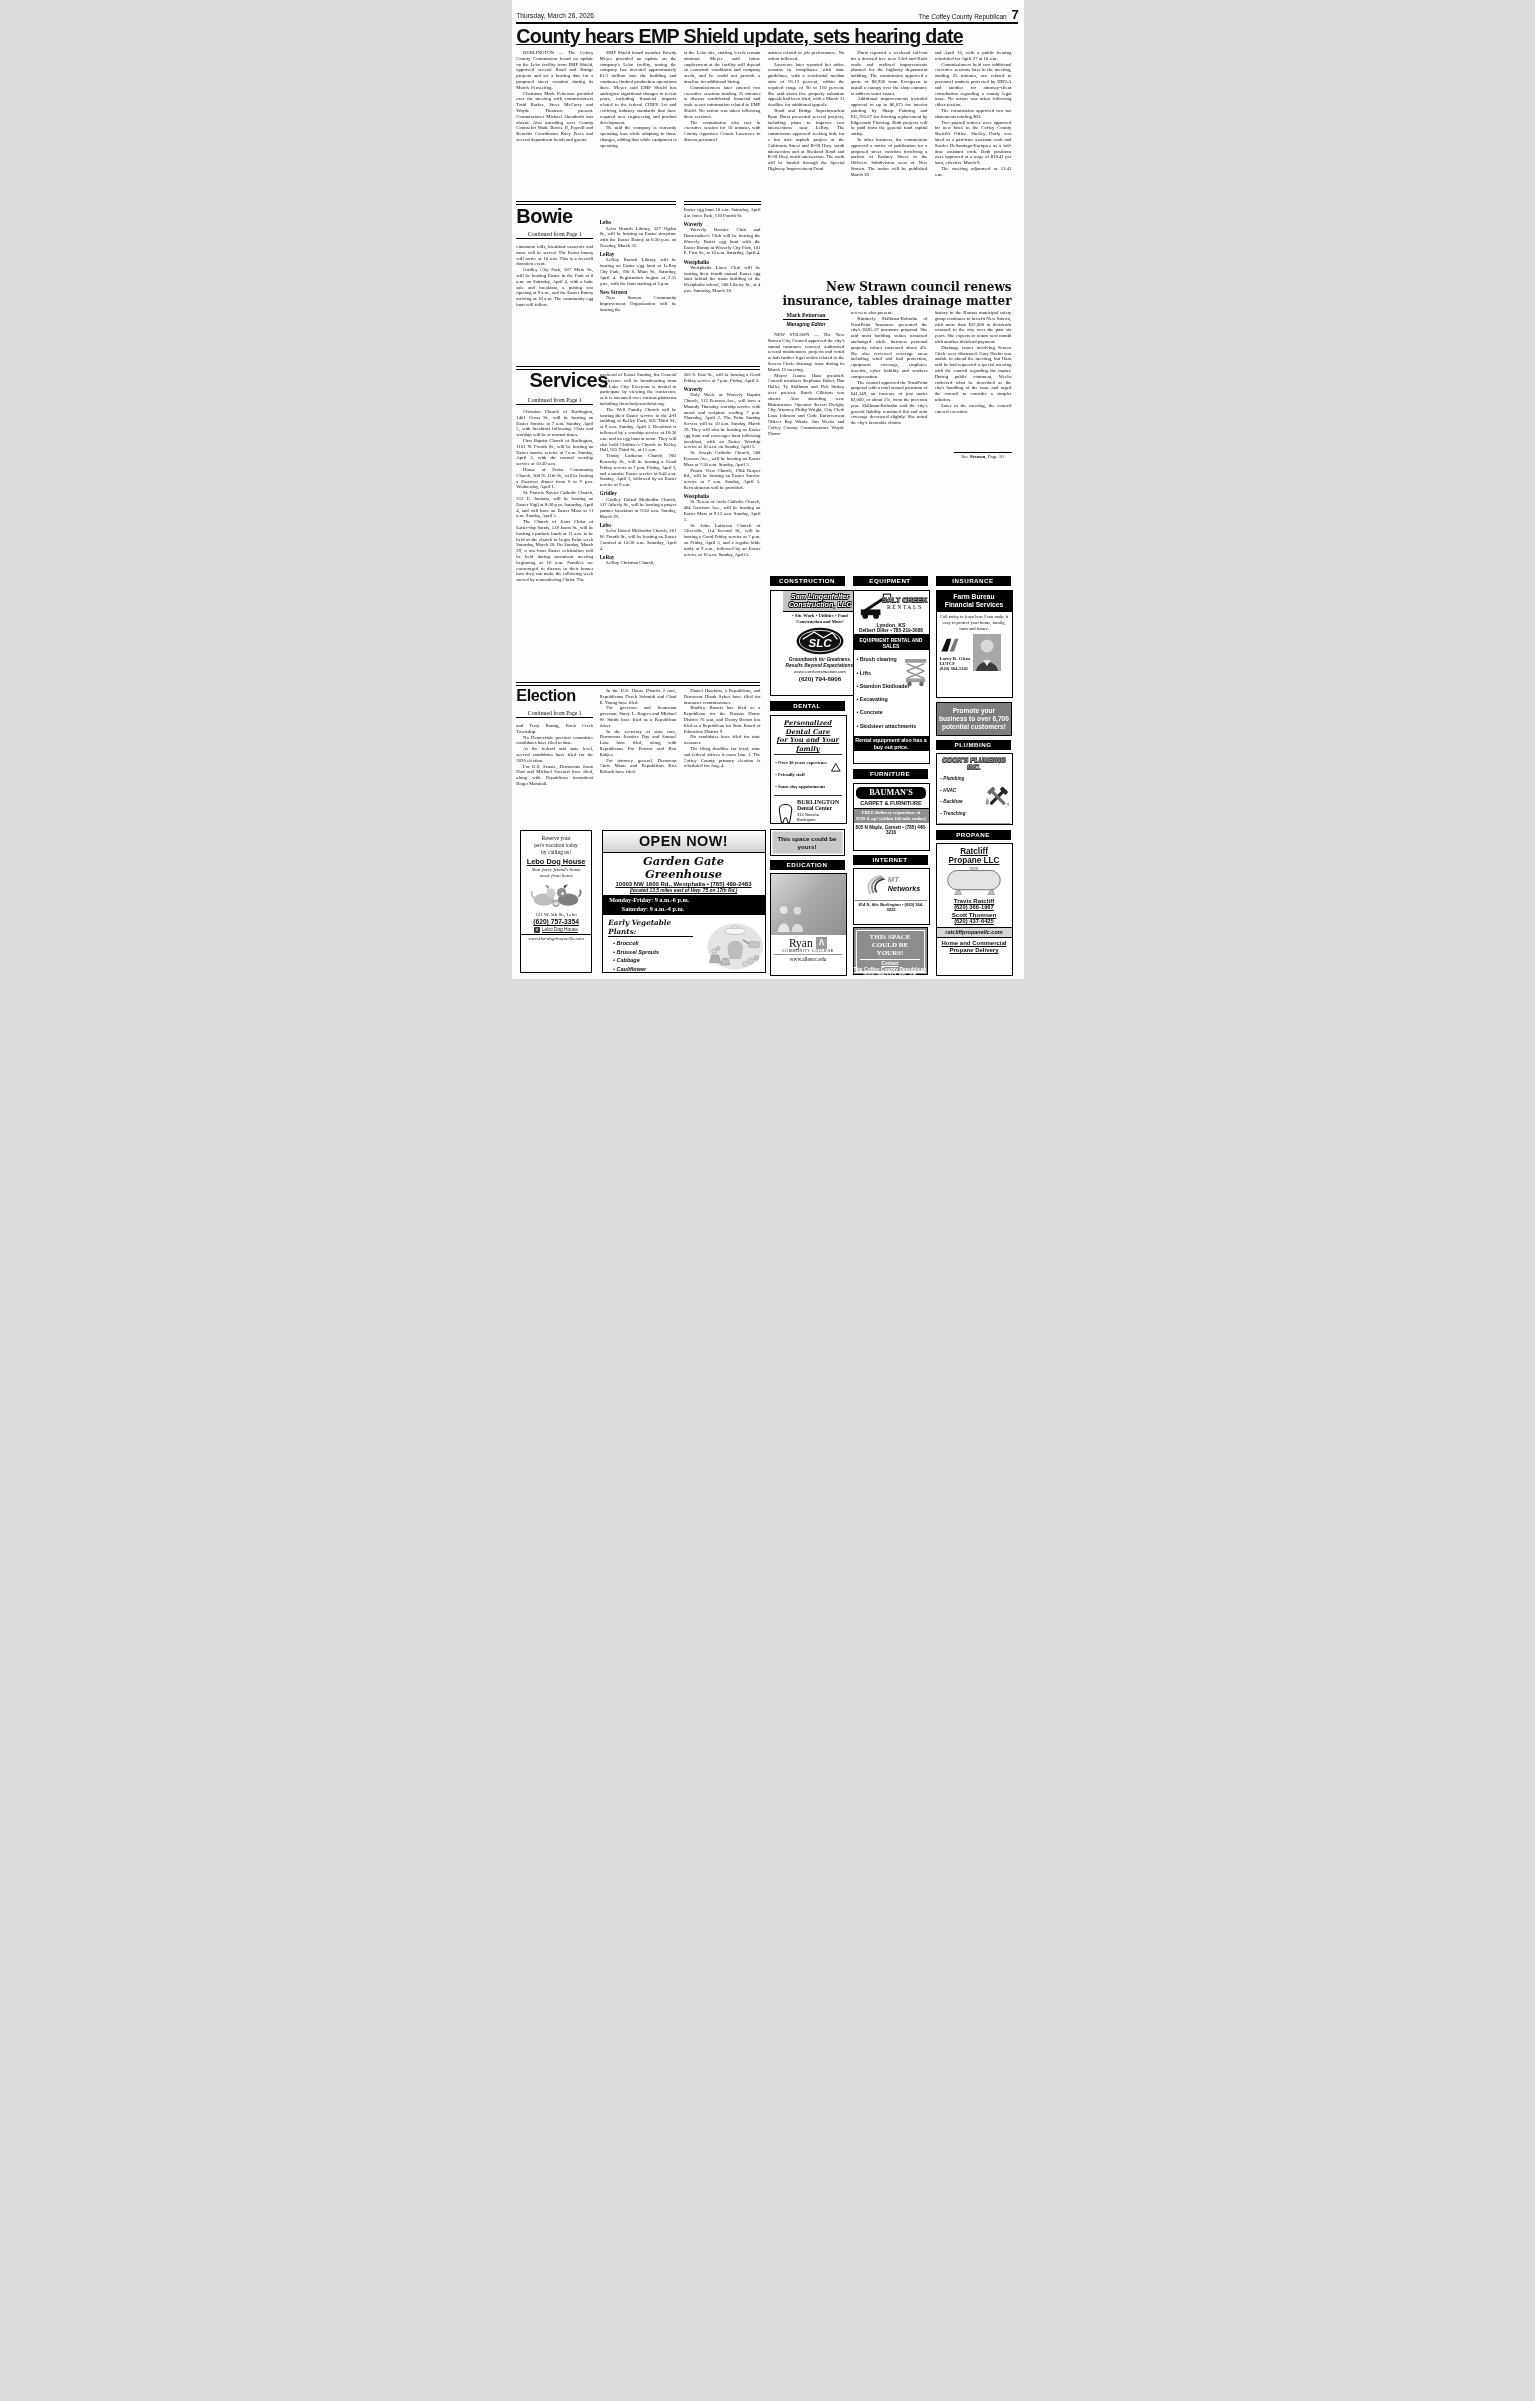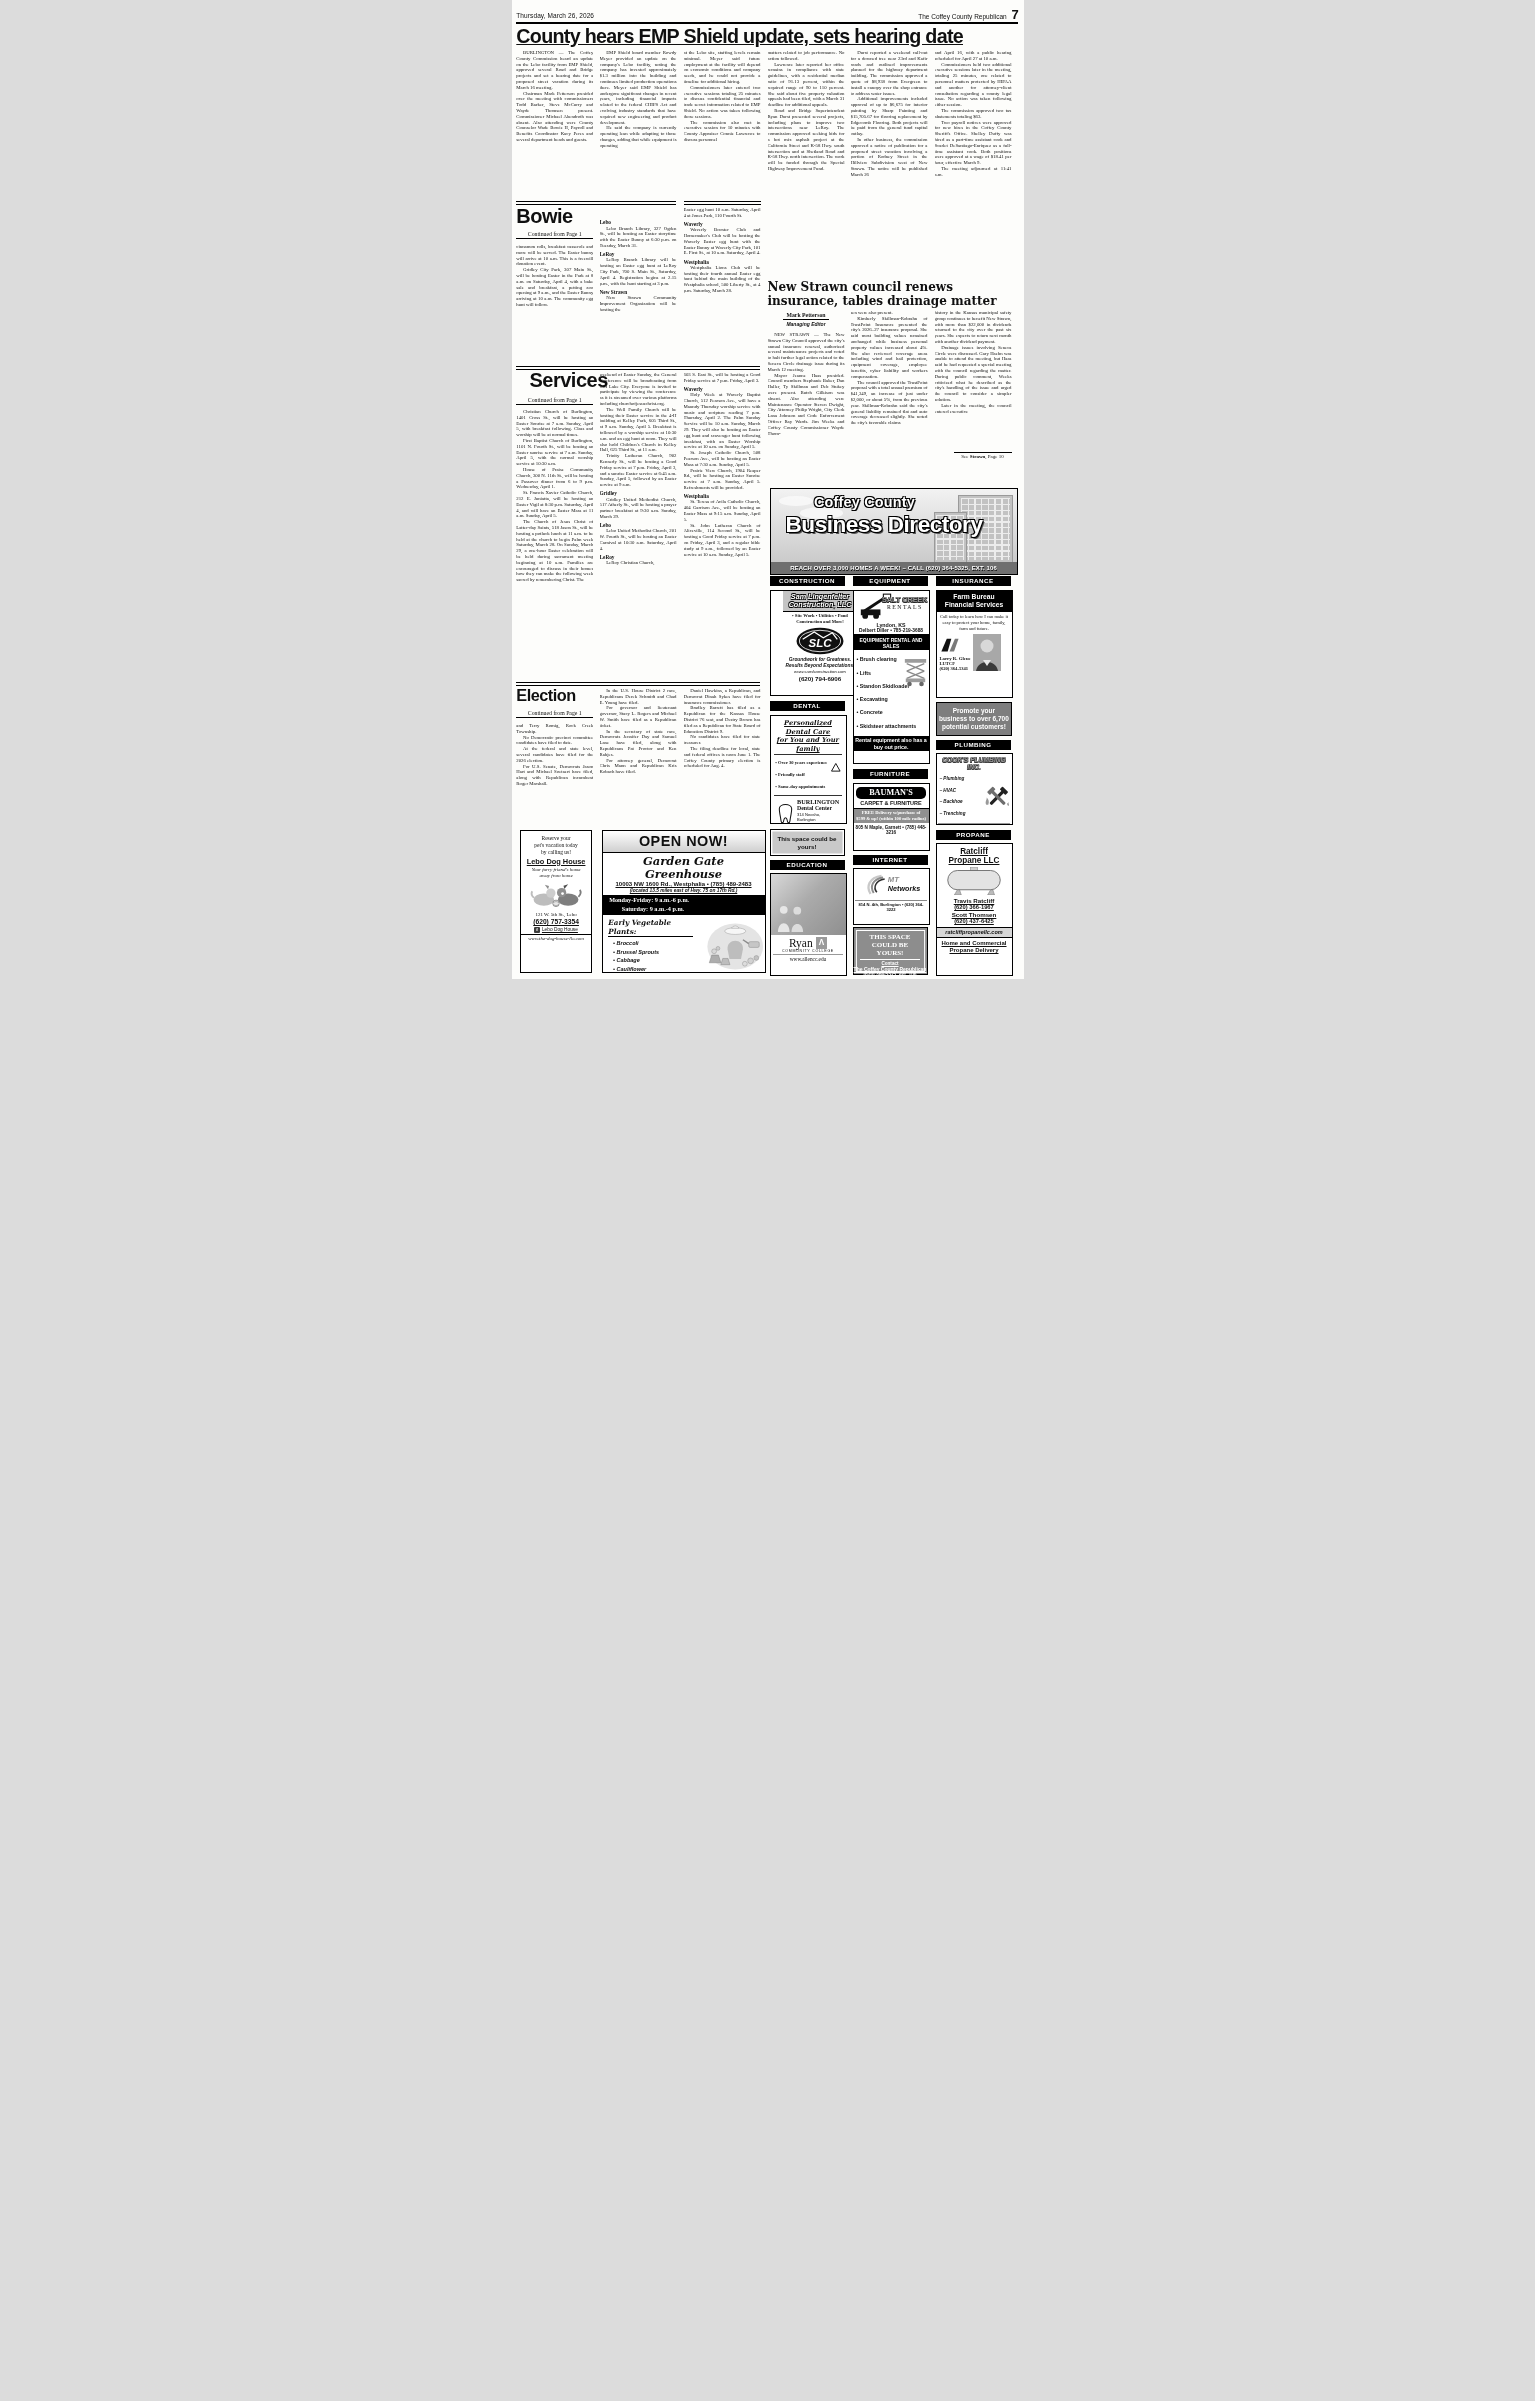--- a/index.html
+++ b/index.html
@@ -17,21 +17,21 @@
   
   .col{font:4.8px/5.8px "Liberation Serif","DejaVu Serif",serif;text-align:justify;overflow:hidden;}
   .col p{margin:0;text-indent:6.7px;}
   .col p.cont{text-indent:0;}
   .col p.subhead{text-indent:0;font-weight:bold;font-size:5.3px;line-height:6.2px;padding-top:2.4px;text-align:left;}
   .rule2{height:1.9px;border-top:0.7px solid #000;border-bottom:0.7px solid #000;}
   .sec-title{font:900 20px/1 "Liberation Sans",sans-serif;letter-spacing:-0.5px;}
   .sec-title.small{font-size:16.3px;}
   .continued{font:5.8px "Liberation Serif",serif;text-align:center;border-bottom:0.7px solid #000;padding-bottom:1.4px;}
   
-  .ns-head{font:600 12px/1.16 "DejaVu Serif","Liberation Serif",serif;text-align:left;}
+  .ns-head{font:600 12px/1.16 "DejaVu Serif","Liberation Serif",serif;text-align:right;}
   .byline{text-align:center;}
   .byline .nm{display:inline-block;font:bold 5.8px "Liberation Serif",serif;border-bottom:0.7px solid #000;padding:0 3.8px 0.5px;}
   .byline .role{font:italic bold 5px "Liberation Sans",sans-serif;margin-top:1px;}
   .jump{font:5px "Liberation Serif",serif;text-align:center;border-top:0.5px solid #000;padding-top:1.4px;}
   .jump .b{font-weight:bold;}
   
   .bd-banner{border:1.4px solid #000;background:linear-gradient(#f2f2f2,#d2d2d2 70%,#c4c4c4);overflow:hidden;}
   .bd-inner{position:relative;width:100%;height:100%;}
   .bd1{position:absolute;left:0;right:58px;top:4.8px;text-align:center;font:900 14.4px "Liberation Sans",sans-serif;color:#fff;letter-spacing:0.2px;text-shadow:-1px -1px 0 #000,1px -1px 0 #000,-1px 1px 0 #000,1px 1px 0 #000,1.4px 1.4px 0 #666;}
   .bd2{position:absolute;left:0;right:19px;top:23px;text-align:center;font:900 22.6px "Liberation Sans",sans-serif;color:#fff;letter-spacing:-0.5px;text-shadow:-1px -1px 0 #000,1px -1px 0 #000,-1px 1px 0 #000,1px 1px 0 #000,1.9px 1.9px 0 #555;}
@@ -204,31 +204,20 @@
       <p>In the secretary of state race, Democrats Jennifer Day and Samuel Lane have filed, along with Republicans Pat Proctor and Ken Rahjes.</p>
       <p>For attorney general, Democrat Chris Mann and Republican Kris Kobach have filed.</p>
     </div>
   <div class="abs col" style="left:172px;top:688px;width:77px;height:134px;">
       <p>Daniel Hawkins, a Republican, and Democrat Dinah Sykes have filed for insurance commissioner.</p>
       <p>Bradley Barrett has filed as a Republican for the Kansas House District 76 seat, and Destry Brown has filed as a Republican for State Board of Education District 9.</p>
       <p>No candidates have filed for state treasurer.</p>
       <p>The filing deadline for local, state and federal offices is noon June 1. The Coffey County primary election is scheduled for Aug. 4.</p>
     </div>
 
-  <div class="abs bd-banner" style="left:258px;top:488px;width:246px;height:85px;">
-    <div class="bd-inner">
-      <div class="cloud" style="left:8.6px;top:6.7px;width:34px;height:10.6px;"></div>
-      <div class="cloud" style="left:29px;top:18px;width:43px;height:11.5px;"></div>
-      <div class="bldg" style="right:3.8px;top:5.8px;width:53px;height:66px;"></div>
-      <div class="bldg" style="right:50px;top:23px;width:31px;height:49px;"></div>
-      <div class="bd1">Coffey County</div>
-      <div class="bd2">Business Directory</div>
-      <div class="bd-reach">REACH OVER 3,000 HOMES A WEEK! – CALL (620) 364-5325, EXT. 106</div>
-    </div>
-  </div>
 
   <div class="abs dir-hdr" style="left:258px;top:576px;width:75px;">CONSTRUCTION</div>
   <div class="abs dir-ad" style="left:258px;top:590px;width:75px;height:104px;padding-left:12px;">
     <div class="gray-co">Sam Lingenfelter Construction, LLC</div>
     <div class="ad-bullets">• Site Work • Utilities • Pond Construction and More!</div>
     <div class="tc">
       <svg width="50" height="28" viewBox="0 0 120 68">
         <ellipse cx="60" cy="34" rx="57" ry="32" fill="#101010"></ellipse>
         <ellipse cx="60" cy="34" rx="50" ry="26" fill="none" stroke="#fff" stroke-width="2"></ellipse>
         <path d="M18 30 L46 12 L68 26 L90 14 L102 30" stroke="#fff" fill="none" stroke-width="3"></path>

